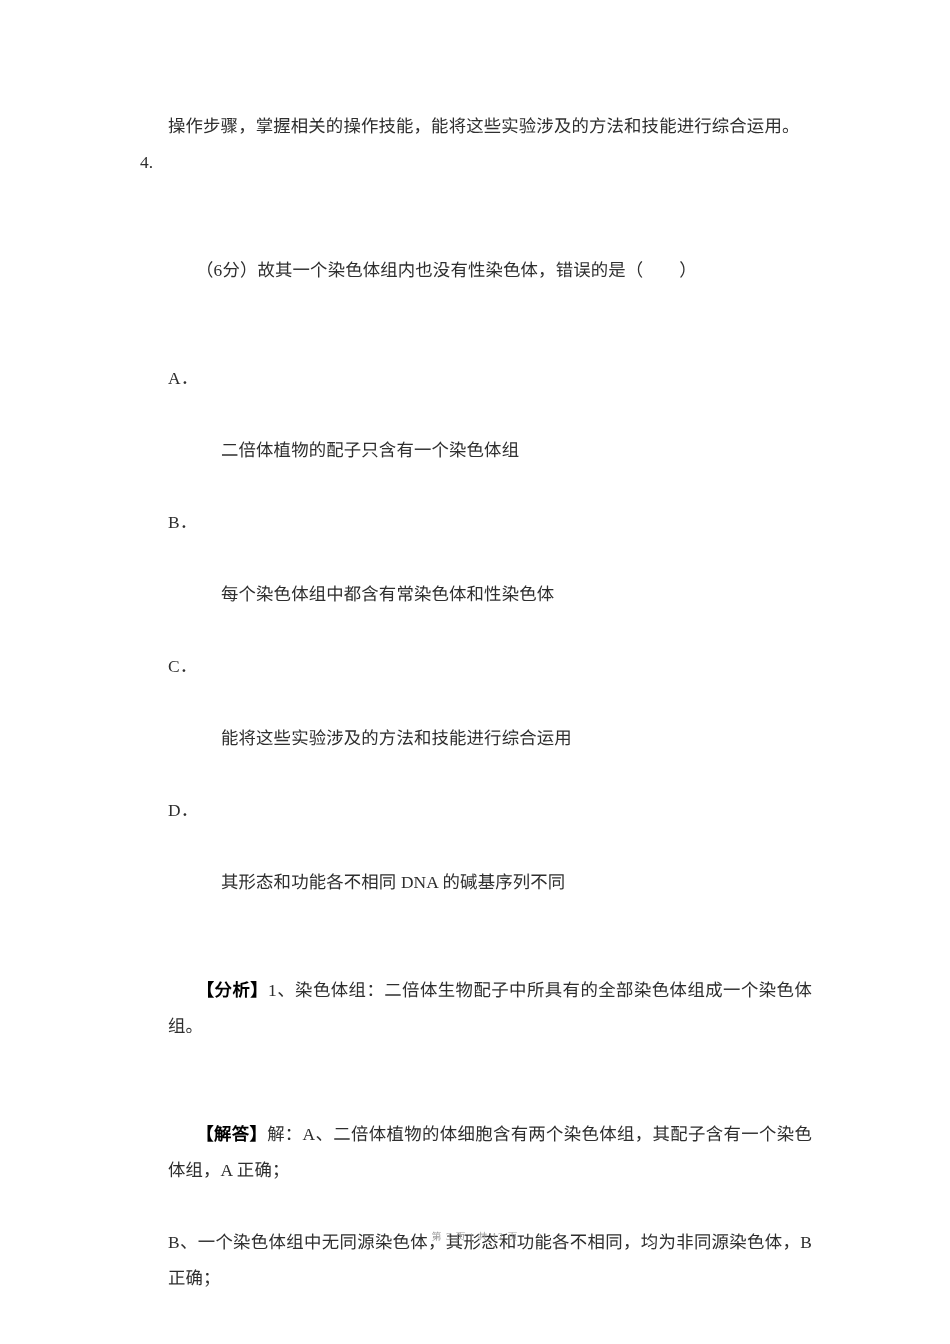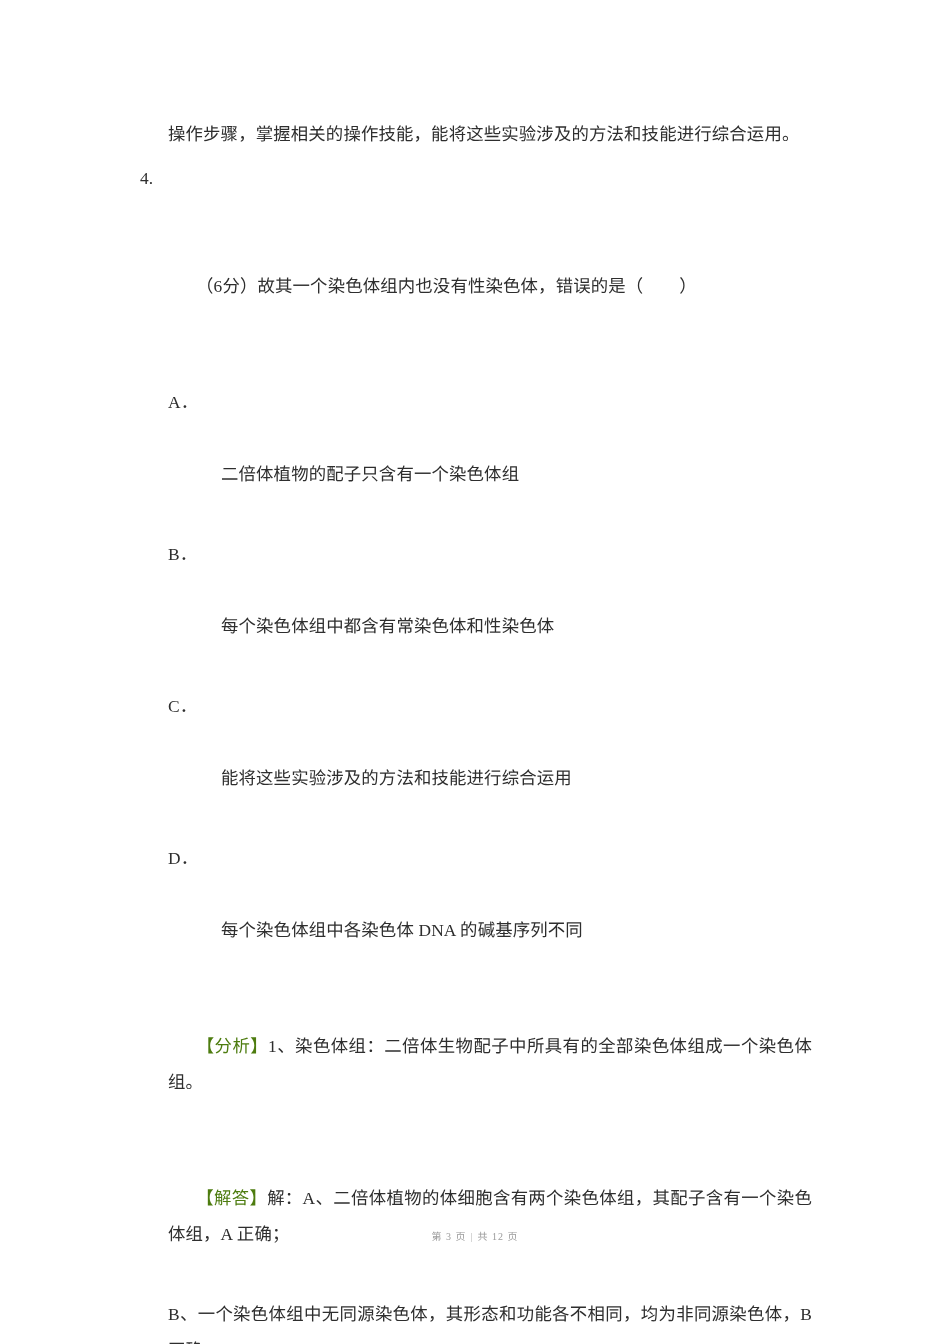--- a/index.html
+++ b/index.html
@@ -35,21 +35,21 @@
   }
 
   
   .ln {
     font-size: 17.4px;
     line-height: 36px;
     letter-spacing: 0.15px;
     text-align: justify;
     text-justify: inter-character;
     white-space: pre-wrap;
-    margin: 8px;
+    margin: 0;
     color: #2e2e2e;
   }
 
   
   .indent {
     margin-left: 28px;
     width: 644px;
   }
 
   
@@ -82,22 +82,22 @@
   .optrow .optlabel {
     position: absolute;
     left: 0;
     top: 0;
     font-size: 17.4px;
     line-height: 36px;
   }
 
   
   .tag {
-    color: #4d7c0f;
-    font-weight: 400;
+    color: #000000;
+    font-weight: 700;
   }
 
   
   .tagpara {
     margin-left: 28px;
     width: 644px;
   }
 
   .footer {
     position: absolute;
@@ -136,21 +136,21 @@
     <div class="ln optrow">
       <span class="optlabel">B．</span>
       <span>每个染色体组中都含有常染色体和性染色体</span>
     </div>
     <div class="ln optrow">
       <span class="optlabel">C．</span>
       <span>能将这些实验涉及的方法和技能进行综合运用</span>
     </div>
     <div class="ln optrow">
       <span class="optlabel">D．</span>
-      <span>每个染色体组中各染色体 DNA 的碱基序列不同</span>
+      <span>其形态和功能各不相同 DNA 的碱基序列不同</span>
     </div>
 
     <div class="ln tagpara">
       <span class="tag">【分析】</span><span>1、染色体组：二倍体生物配子中所具有的全部染色体组成一个染色体组。</span>
     </div>
 
     <div class="ln tagpara">
       <span class="tag">【解答】</span><span>解：</span><span>A、二倍体植物的体细胞含有两个染色体组，其配子含有一个染色体组，A 正确；</span>
     </div>
     <p class="ln indent">B、一个染色体组中无同源染色体，其形态和功能各不相同，均为非同源染色体，B 正确；</p>

